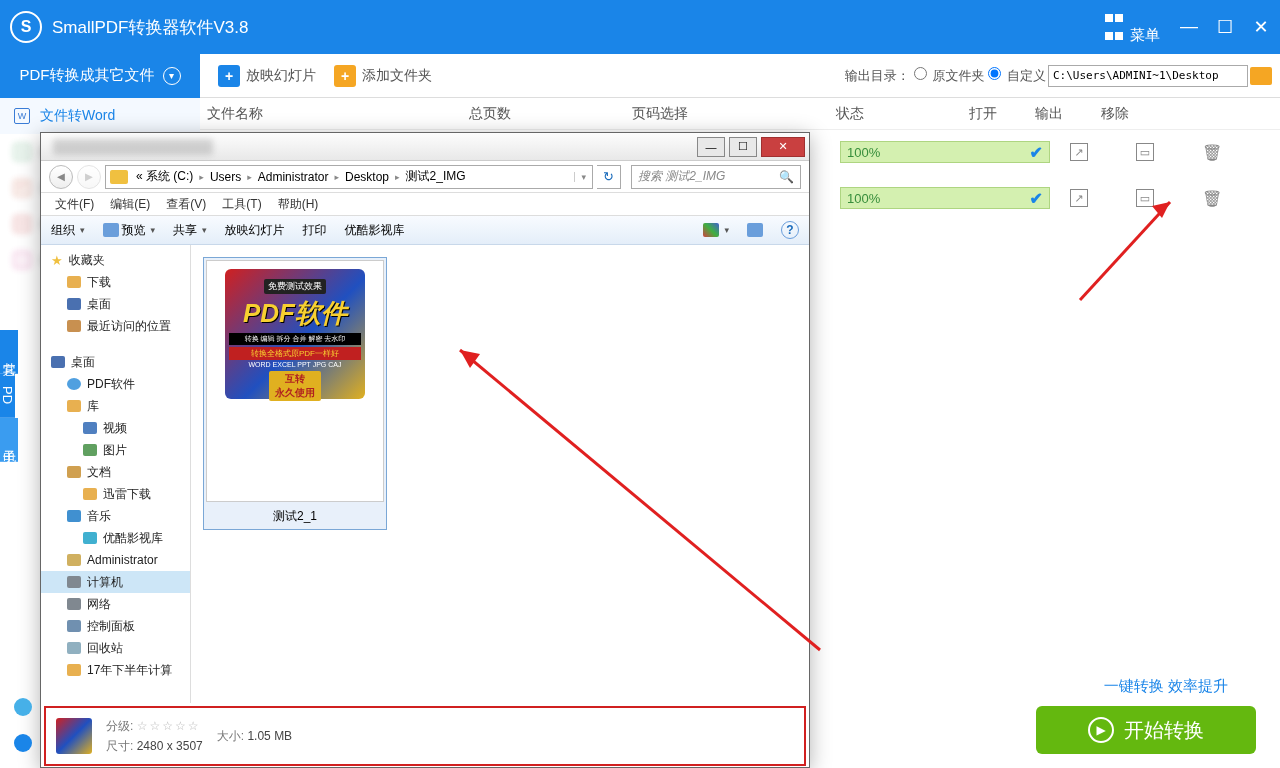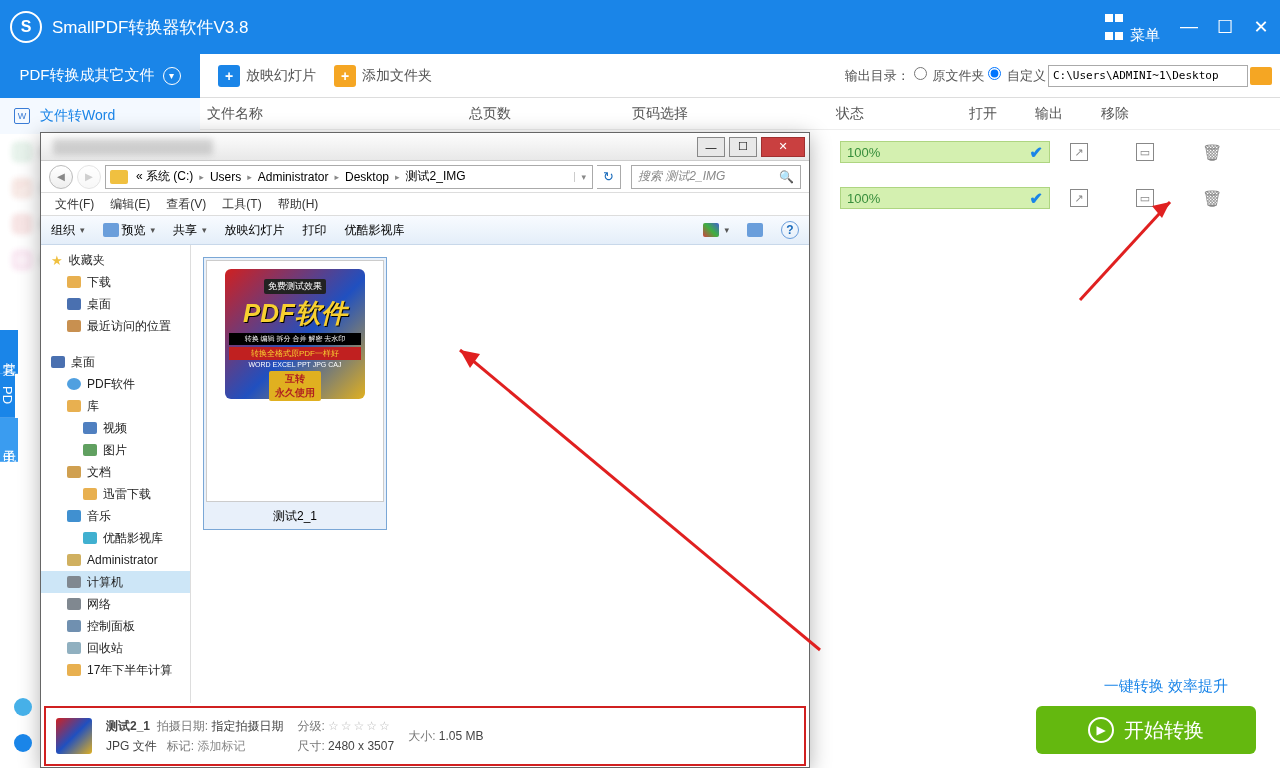--- a/index.html
+++ b/index.html
@@ -370,24 +370,20 @@
             <span class="b6"><span>互转</span><br><span>永久使用</span></span>
           </div>
         </div>
         <div class="thumb-name">测试2_1</div>
       </div>
     </div>
   </div>
   <div class="exp-details">
     <div class="det-thumb"></div>
     <div class="det-col">
-      <div><b>测试2_1</b>&nbsp;&nbsp;<span class="det-lbl">拍摄日期:</span> <span>指定拍摄日期</span></div>
-      <div><span>JPG 文件</span>&nbsp;&nbsp;&nbsp;<span class="det-lbl">标记:</span> <span style="color:#888">添加标记</span></div>
-    </div>
-    <div class="det-col">
       <div><span class="det-lbl">分级:</span> <span class="det-stars">☆☆☆☆☆</span></div>
       <div><span class="det-lbl">尺寸:</span> <span>2480 x 3507</span></div>
     </div>
     <div class="det-col">
       <div><span class="det-lbl">大小:</span> <span>1.05 MB</span></div>
     </div>
   </div>
 </div>
 
 <svg class="arrow" style="left:440px;top:330px;width:400px;height:340px">

